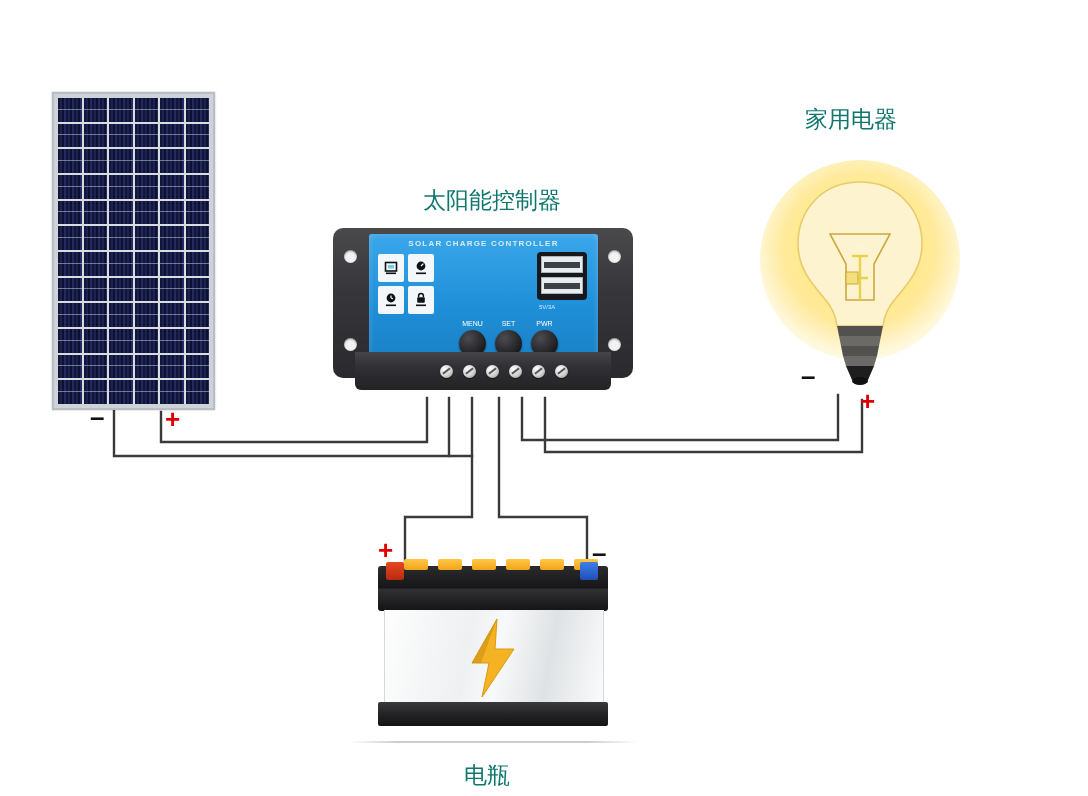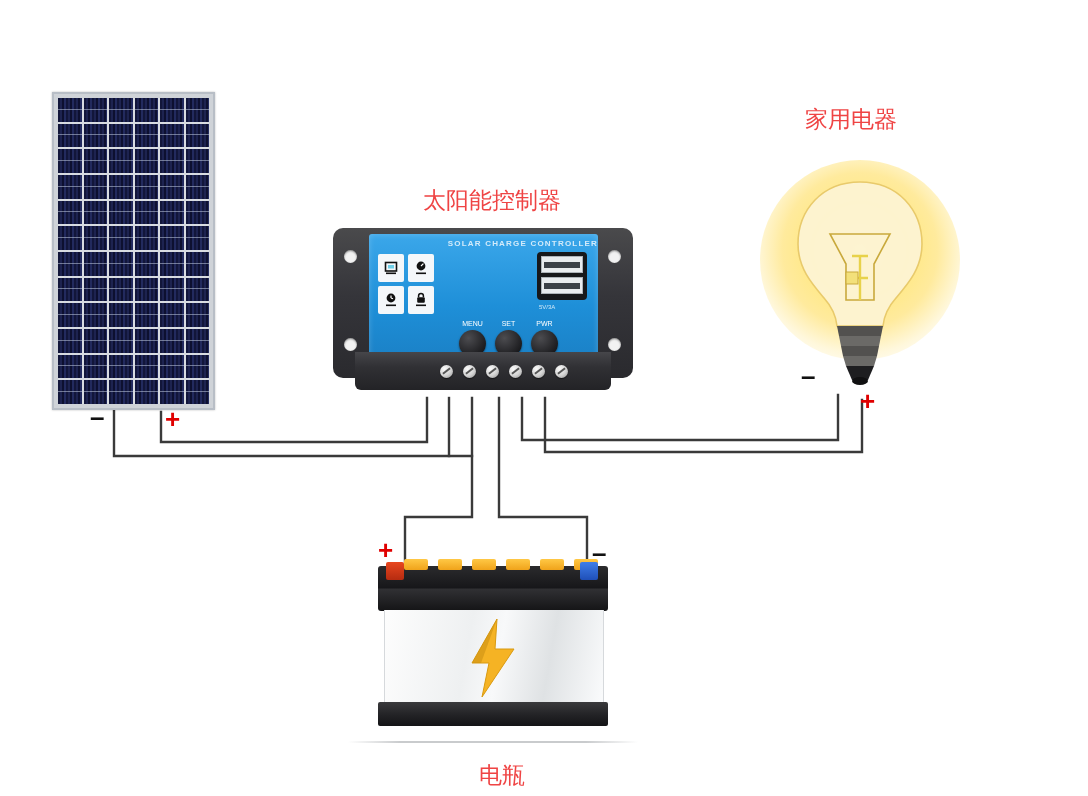--- a/index.html
+++ b/index.html
@@ -11,24 +11,24 @@
 
   
   #title-banner{
     position:absolute;left:652px;top:8px;
     background:#ffff00;padding:2px 8px 6px 8px;
     font-size:44px;line-height:1.0;color:#000;white-space:nowrap;
     letter-spacing:0px;
   }
 
   
-  .cn-label{position:absolute;font-size:23px;color:#ef4444;white-space:nowrap;}
+  .cn-label{position:absolute;font-size:23px;color:#0f766e;white-space:nowrap;}
   #label-controller{left:423px;top:185px;}
   #label-appliance{left:805px;top:104px;}
-  #label-battery{left:464px;top:760px;margin-left:15px;}
+  #label-battery{left:464px;top:760px;}
 
   
   .pol{position:absolute;font-weight:bold;line-height:1;white-space:nowrap;}
   .pol.minus{color:#111;font-size:26px;}
   .pol.plus{color:#e00000;font-size:26px;}
   #pv-minus{left:90px;top:404px;}
   #pv-plus{left:165px;top:406px;}
   #bulb-minus{left:801px;top:363px;}
   #bulb-plus{left:860px;top:388px;}
   #bat-plus{left:378px;top:537px;}
@@ -83,21 +83,21 @@
   #hole-bl{left:11px;top:110px;}
   #hole-tr{left:275px;top:22px;}
   #hole-br{left:275px;top:110px;}
   #ctrl-face{
     position:absolute;left:36px;top:6px;width:229px;height:132px;
     background:linear-gradient(180deg,#3ba7ea 0%,#1e8fd8 55%,#1a7fc4 100%);
     border-radius:3px;
     box-shadow:inset 0 0 6px rgba(255,255,255,.22);
   }
   #brand-text{
-    position:absolute;left:0;right:0;top:5px;text-align:right;
+    position:absolute;left:0;right:0;top:5px;text-align:center;
     font-size:8px;letter-spacing:1.2px;color:rgba(255,255,255,.78);
     font-weight:bold;
   }
   #icon-pad{position:absolute;left:9px;top:20px;width:56px;height:60px;
     display:grid;grid-template-columns:1fr 1fr;grid-template-rows:1fr 1fr;gap:4px;}
   .mini-icon{background:#f4f7fa;border-radius:2px;position:relative;
     display:flex;align-items:center;justify-content:center;}
   .mini-icon svg{display:block;}
   #lcd{
     position:absolute;left:72px;top:18px;width:84px;height:62px;

